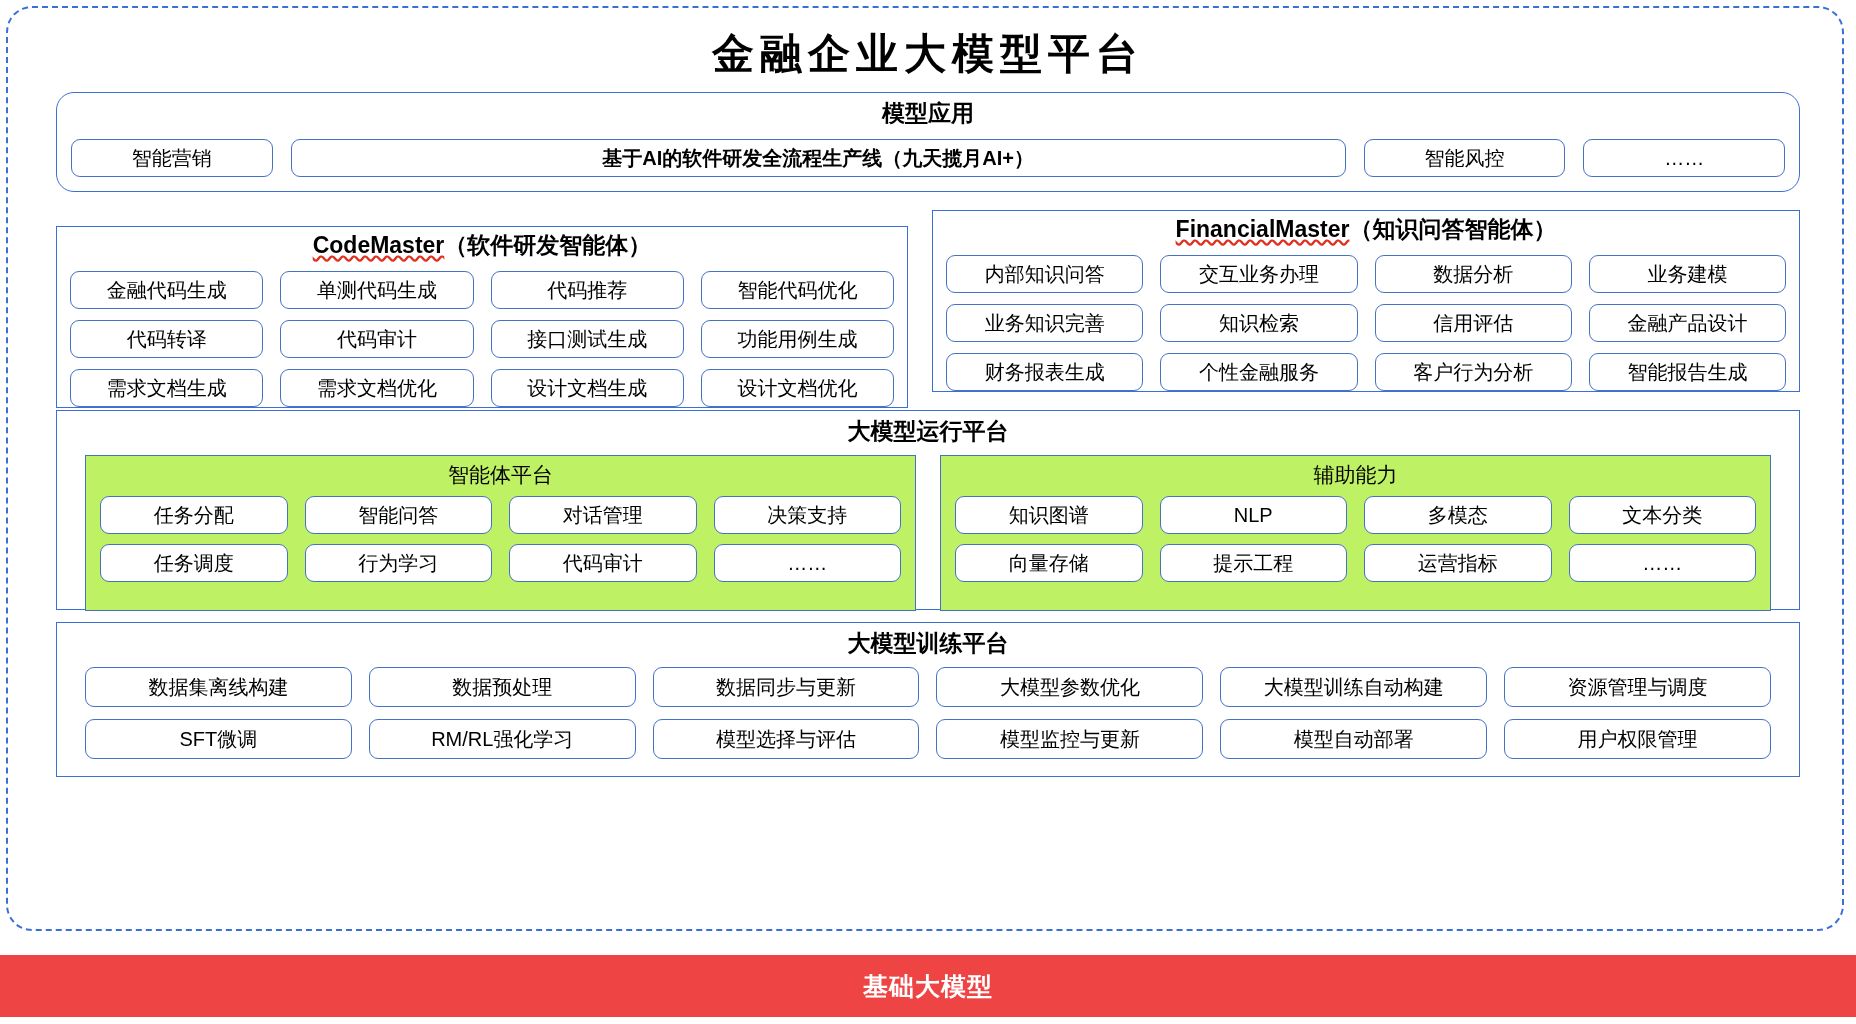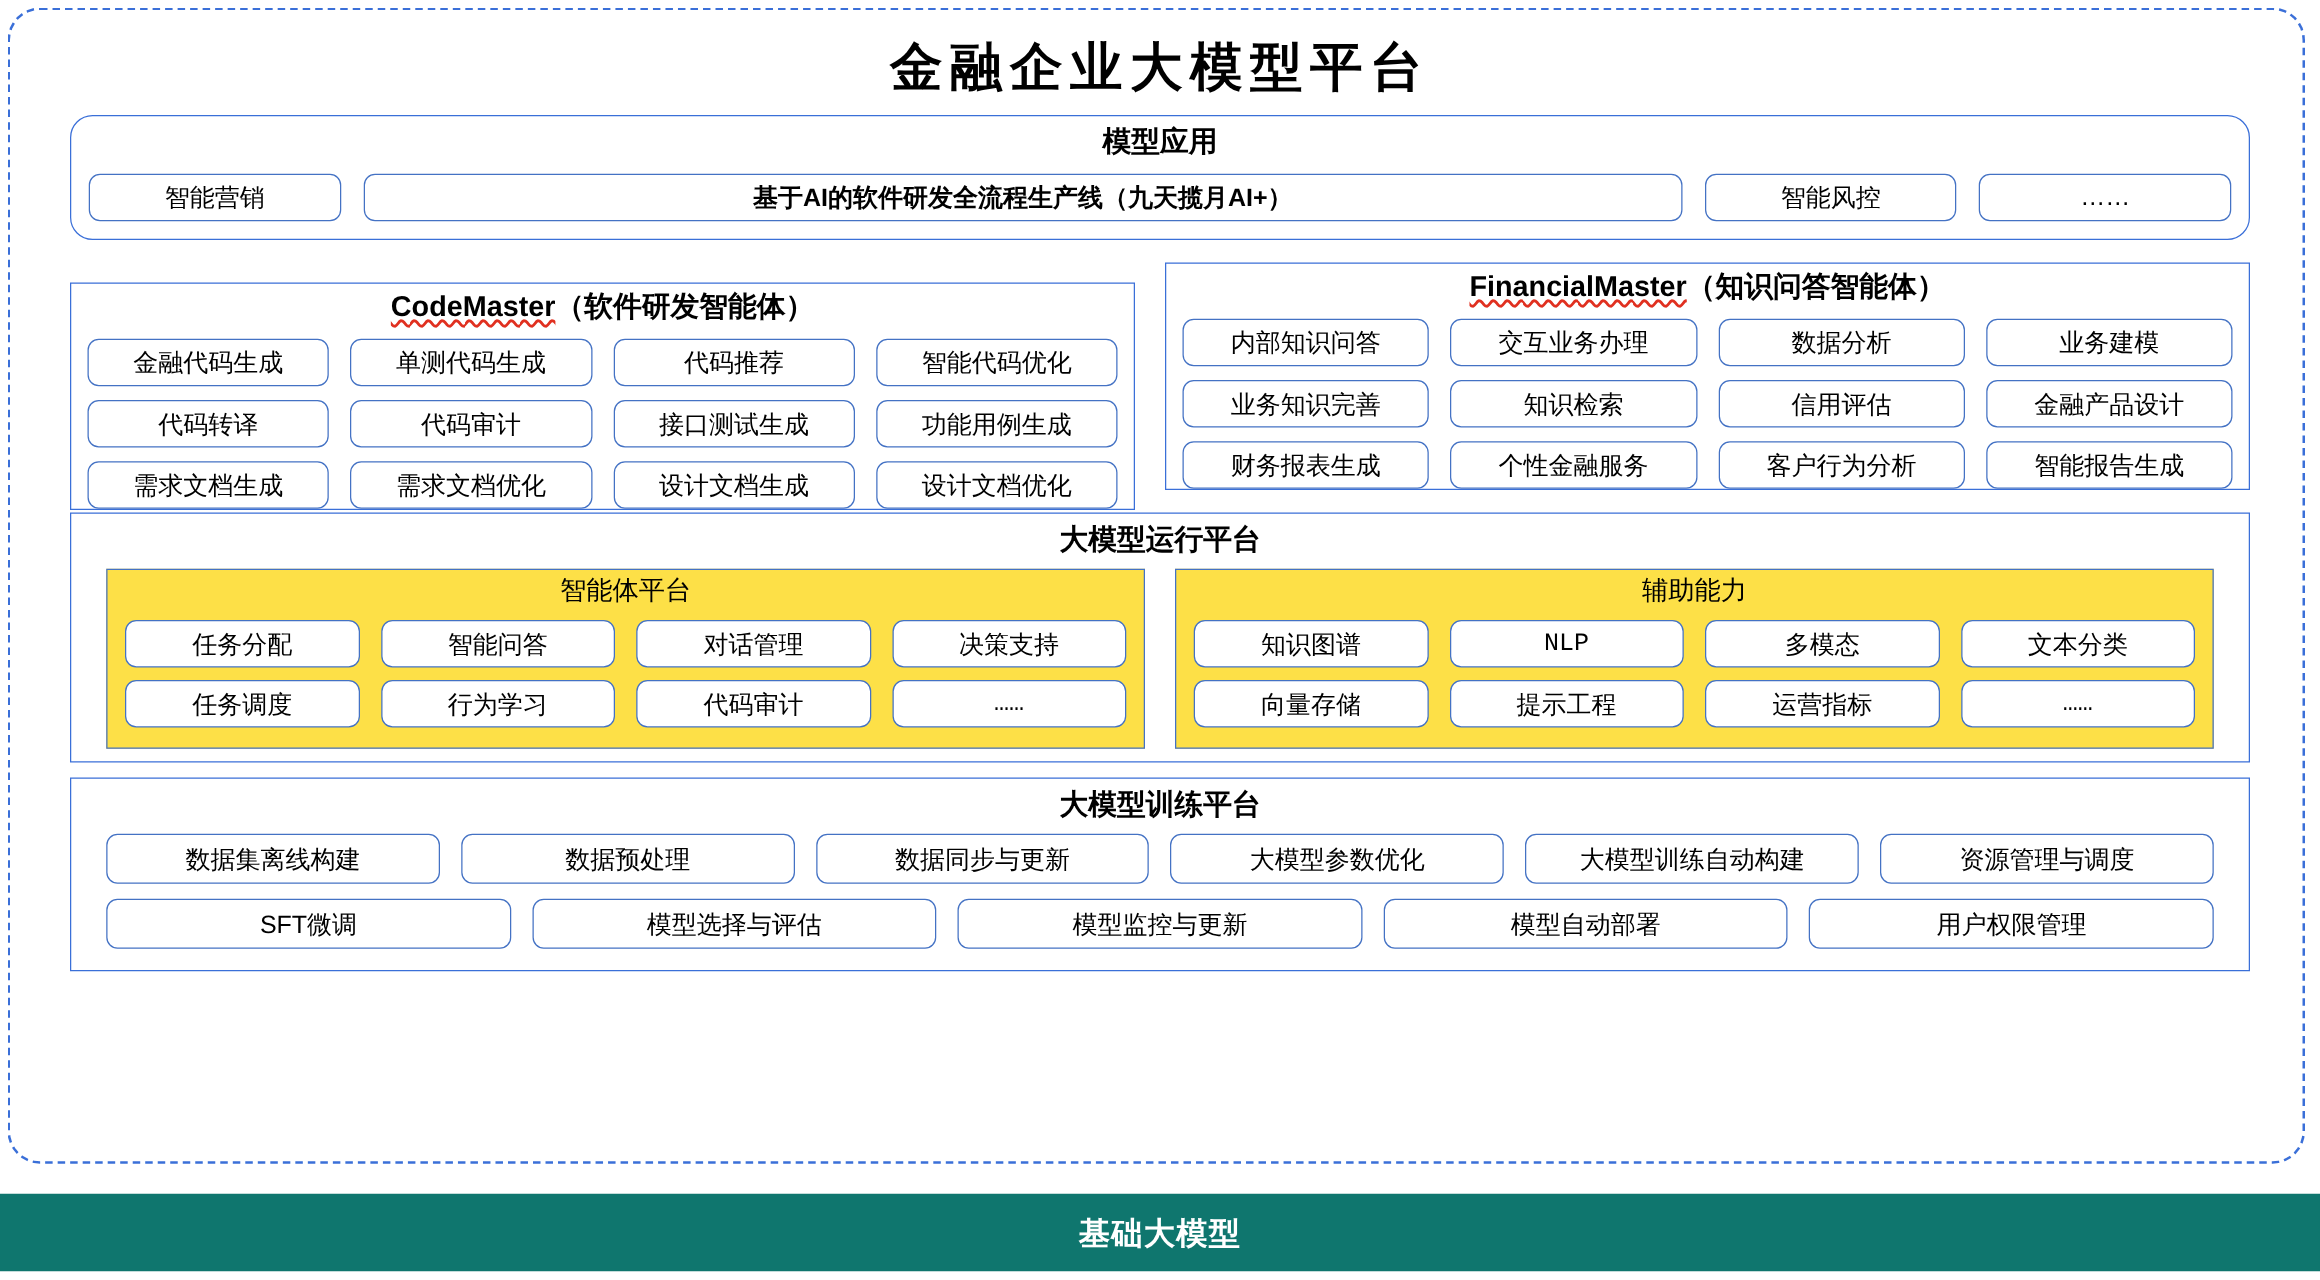--- a/index.html
+++ b/index.html
@@ -131,25 +131,24 @@
   }
   #layer-run > .panel-title { margin-top: 8px; }
   #run-inner {
     position: absolute;
     left: 28px; right: 28px; top: 44px;
     display: flex;
     gap: 24px;
   }
   .subpanel {
     box-sizing: border-box;
-    background: #fde047;
+    background: #bef264;
     border: 1.2px solid #4472C4;
     flex: 1 1 0;
-    padding: 7px 14px 16px 14px;
-    font-family: Liberation Mono, monospace;
+    padding: 7px 14px 28px 14px;
   }
   .subpanel .panel-title { margin-bottom: 8px; }
   .subpanel .chip-row { margin-top: 10px; }
 
   
   #layer-train {
     left: 56px; top: 622px; width: 1744px; height: 155px;
   }
   #layer-train > .panel-title { margin-top: 8px; }
   #train-grid {
@@ -161,21 +160,21 @@
   }
   #train-grid .chip { height: 40px; }
 
   
   #base-bar {
     position: absolute;
     left: 0;
     top: 955px;
     width: 1856px;
     height: 62px;
-    background: #0f766e;
+    background: #ef4444;
     display: flex;
     align-items: center;
     justify-content: center;
   }
   #base-bar .label {
     color: #ffffff;
     font-size: 25px;
     font-weight: bold;
     letter-spacing: 1px;
   }
@@ -296,20 +295,21 @@
       <div class="chip-row">
         <div class="chip">数据集离线构建</div>
         <div class="chip">数据预处理</div>
         <div class="chip">数据同步与更新</div>
         <div class="chip">大模型参数优化</div>
         <div class="chip">大模型训练自动构建</div>
         <div class="chip">资源管理与调度</div>
       </div>
       <div class="chip-row">
         <div class="chip">SFT微调</div>
+        <div class="chip">RM/RL强化学习</div>
         <div class="chip">模型选择与评估</div>
         <div class="chip">模型监控与更新</div>
         <div class="chip">模型自动部署</div>
         <div class="chip">用户权限管理</div>
       </div>
     </div>
   </div>
 
   <div id="base-bar">
     <span class="label">基础大模型</span>

